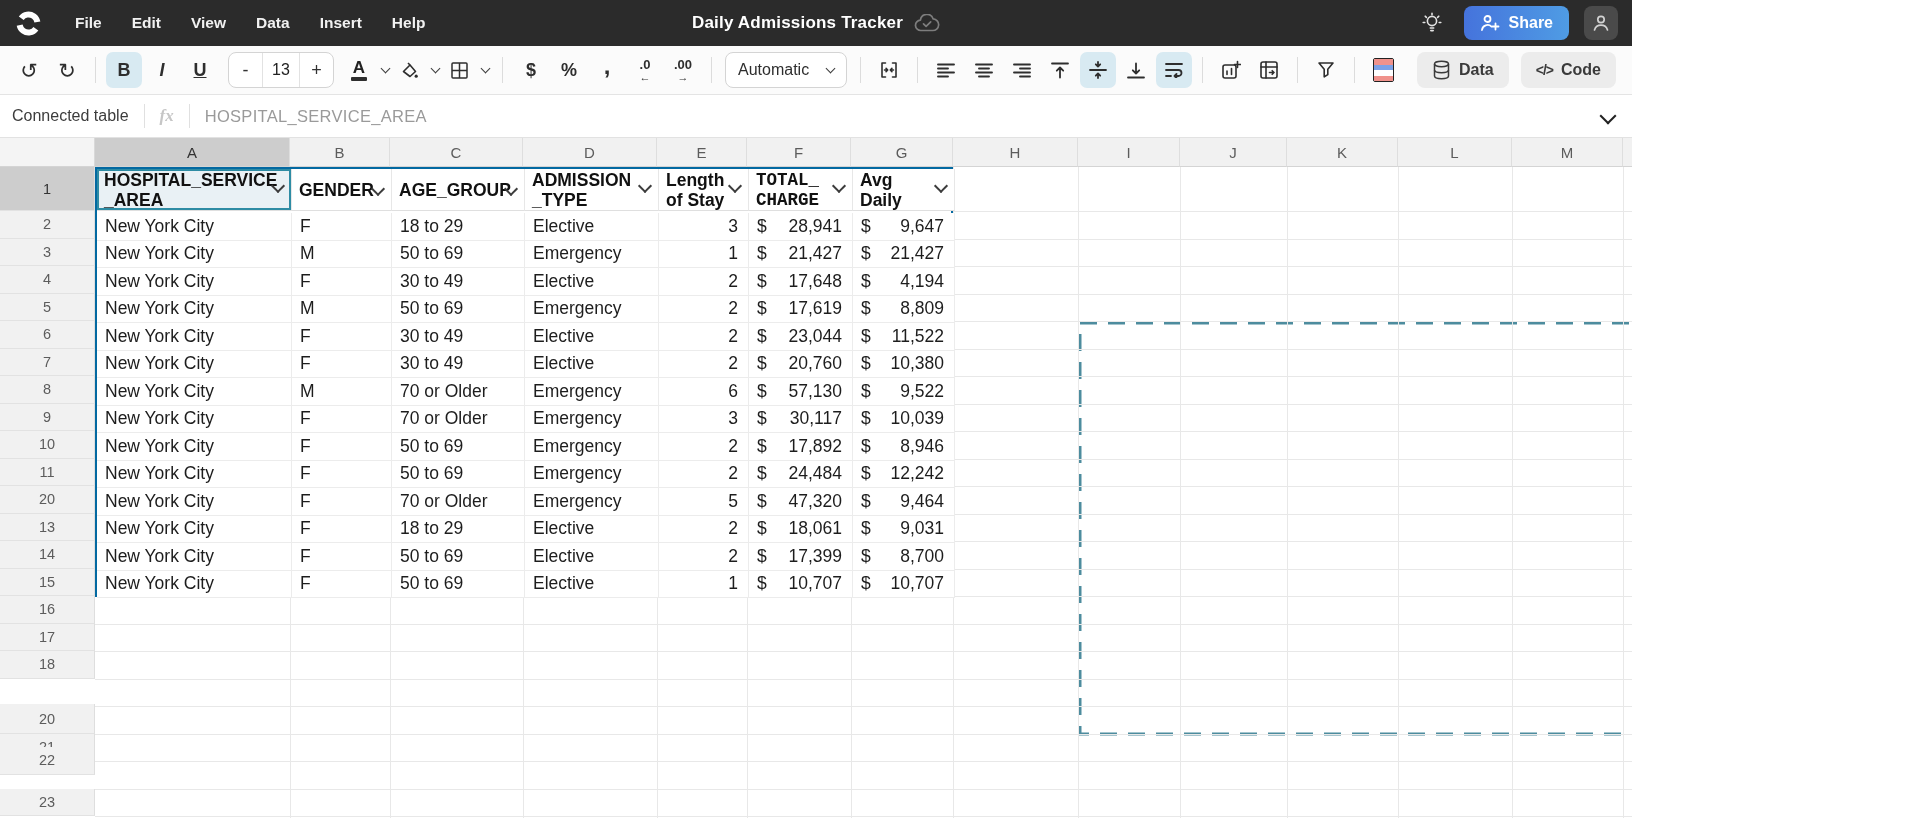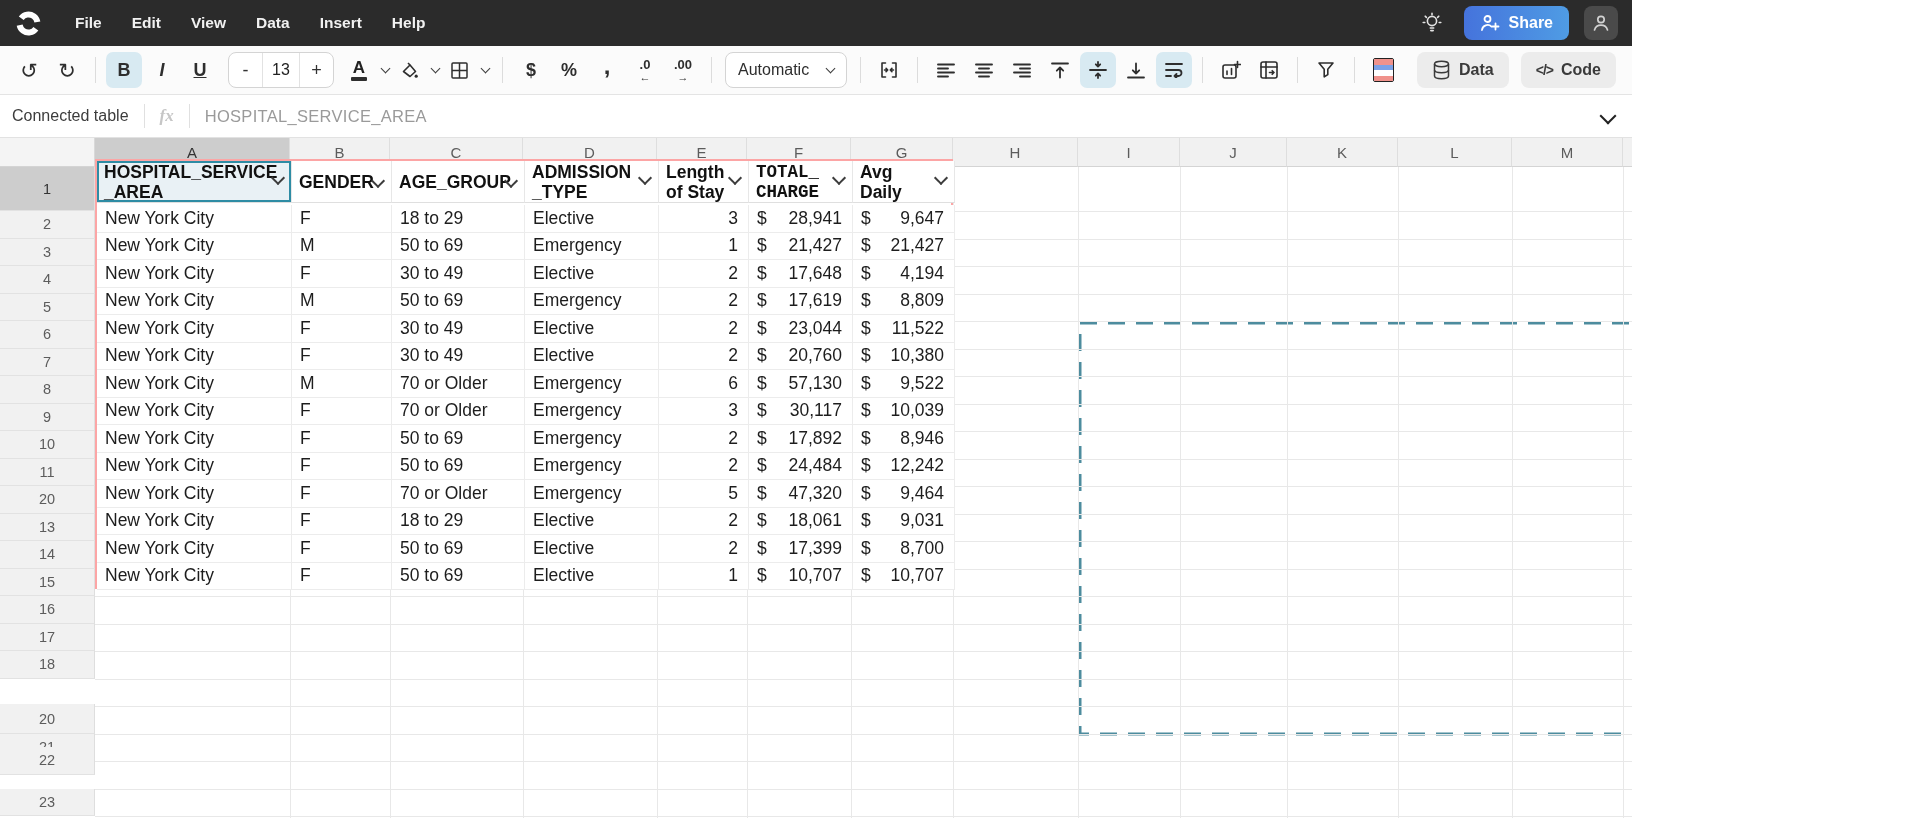--- a/index.html
+++ b/index.html
@@ -67,22 +67,22 @@
           border-right:1px solid #d9d9d9;border-bottom:1px solid #d4d4d4;}
   .colhead{position:absolute;top:0;height:29px;background:#f1f1f1;box-sizing:border-box;border-right:1px solid #dedede;
            border-bottom:1px solid #d4d4d4;display:flex;align-items:center;justify-content:center;font-size:15px;color:#5c5c5c;}
   .colhead.hl{background:#cdcdcd;color:#333;}
   .rowhead{position:absolute;left:0;width:95px;background:#f1f1f1;box-sizing:border-box;border-right:1px solid #dedede;
            border-bottom:1px solid #e2e2e2;display:flex;align-items:center;justify-content:center;font-size:14.5px;color:#5c5c5c;}
   .rowhead.hl{background:#cdcdcd;color:#333;}
   .gl-v{position:absolute;width:1px;background:#e8e8e8;}
   .gl-h{position:absolute;height:1px;background:#e8e8e8;}
 
-  .ctable{position:absolute;left:95px;top:21px;width:858px;height:429px;box-sizing:border-box;
-          border:2px solid #fca5a5;background:#fff;}
+  .ctable{position:absolute;left:95px;top:29px;width:858px;height:429px;box-sizing:border-box;
+          border:2px solid #0369a1;background:#fff;}
   .th{position:absolute;top:0;height:42px;box-sizing:border-box;border-right:1px solid #e7e7e7;border-bottom:1px solid #dfdfdf;
       font-weight:700;font-size:17.5px;color:#111;display:flex;flex-direction:column;justify-content:center;
       padding:2px 24px 2px 7px;background:#fff;}
   .th .line{line-height:20px;white-space:nowrap;}
   .th .hchev{position:absolute;right:8px;width:8px;height:8px;border-right:2px solid #3c3c3c;border-bottom:2px solid #3c3c3c;transform:rotate(45deg);}
   .th.sel{background:#e9f1f5;box-shadow:inset 0 0 0 2px #2e8ca4;}
   .td{position:absolute;box-sizing:border-box;border-right:1px solid #ececec;border-bottom:1px solid #ececec;
       font-size:17.5px;color:#1d1d1d;display:flex;align-items:center;padding:0 8px;background:#fff;}
   .td.num{justify-content:flex-end;padding-right:10px;}
   .td.cur{justify-content:space-between;padding-right:10px;}
@@ -102,20 +102,29 @@
         <circle cx="13.5" cy="13.5" r="9" fill="none" stroke="#ffffff" stroke-width="6" stroke-dasharray="21 7.3" transform="rotate(35 13.5 13.5)"></circle>
       </svg>
     </div>
     <div class="menu">
       <span class="menu-item">File</span>
       <span class="menu-item">Edit</span>
       <span class="menu-item">View</span>
       <span class="menu-item">Data</span>
       <span class="menu-item">Insert</span>
       <span class="menu-item">Help</span>
+    </div>
+    <div class="title-wrap">
+      <span class="doc-title">Daily Admissions Tracker</span>
+      <span style="display:flex;">
+        <svg width="26" height="19" viewBox="0 0 26 19">
+          <path d="M7 16.5a5.2 5.2 0 0 1-.6-10.4 6.6 6.6 0 0 1 12.8-1.2 4.9 4.9 0 0 1-.7 11.6z" fill="none" stroke="#7d7d7d" stroke-width="1.7" stroke-linejoin="round"></path>
+          <path d="M9.5 9.8l2.6 2.6 4.6-4.6" fill="none" stroke="#7d7d7d" stroke-width="1.7" stroke-linecap="round" stroke-linejoin="round"></path>
+        </svg>
+      </span>
     </div>
     <div class="top-right">
       <div class="bulb-btn">
         <svg width="22" height="22" viewBox="0 0 22 22" fill="none" stroke="#e3e3e3" stroke-width="1.6" stroke-linecap="round">
           <circle cx="11" cy="9" r="4.6"></circle>
           <path d="M9.3 16h3.4M9.8 18.6h2.4M11 1.2v1.6M4.2 4.2l1.2 1.2M17.8 4.2l-1.2 1.2M2.2 10.5h1.6M18.2 10.5h1.6"></path>
         </svg>
       </div>
       <div class="share-btn">
         <svg width="20" height="18" viewBox="0 0 20 18" fill="none" stroke="#ffffff" stroke-width="1.8" stroke-linecap="round">

